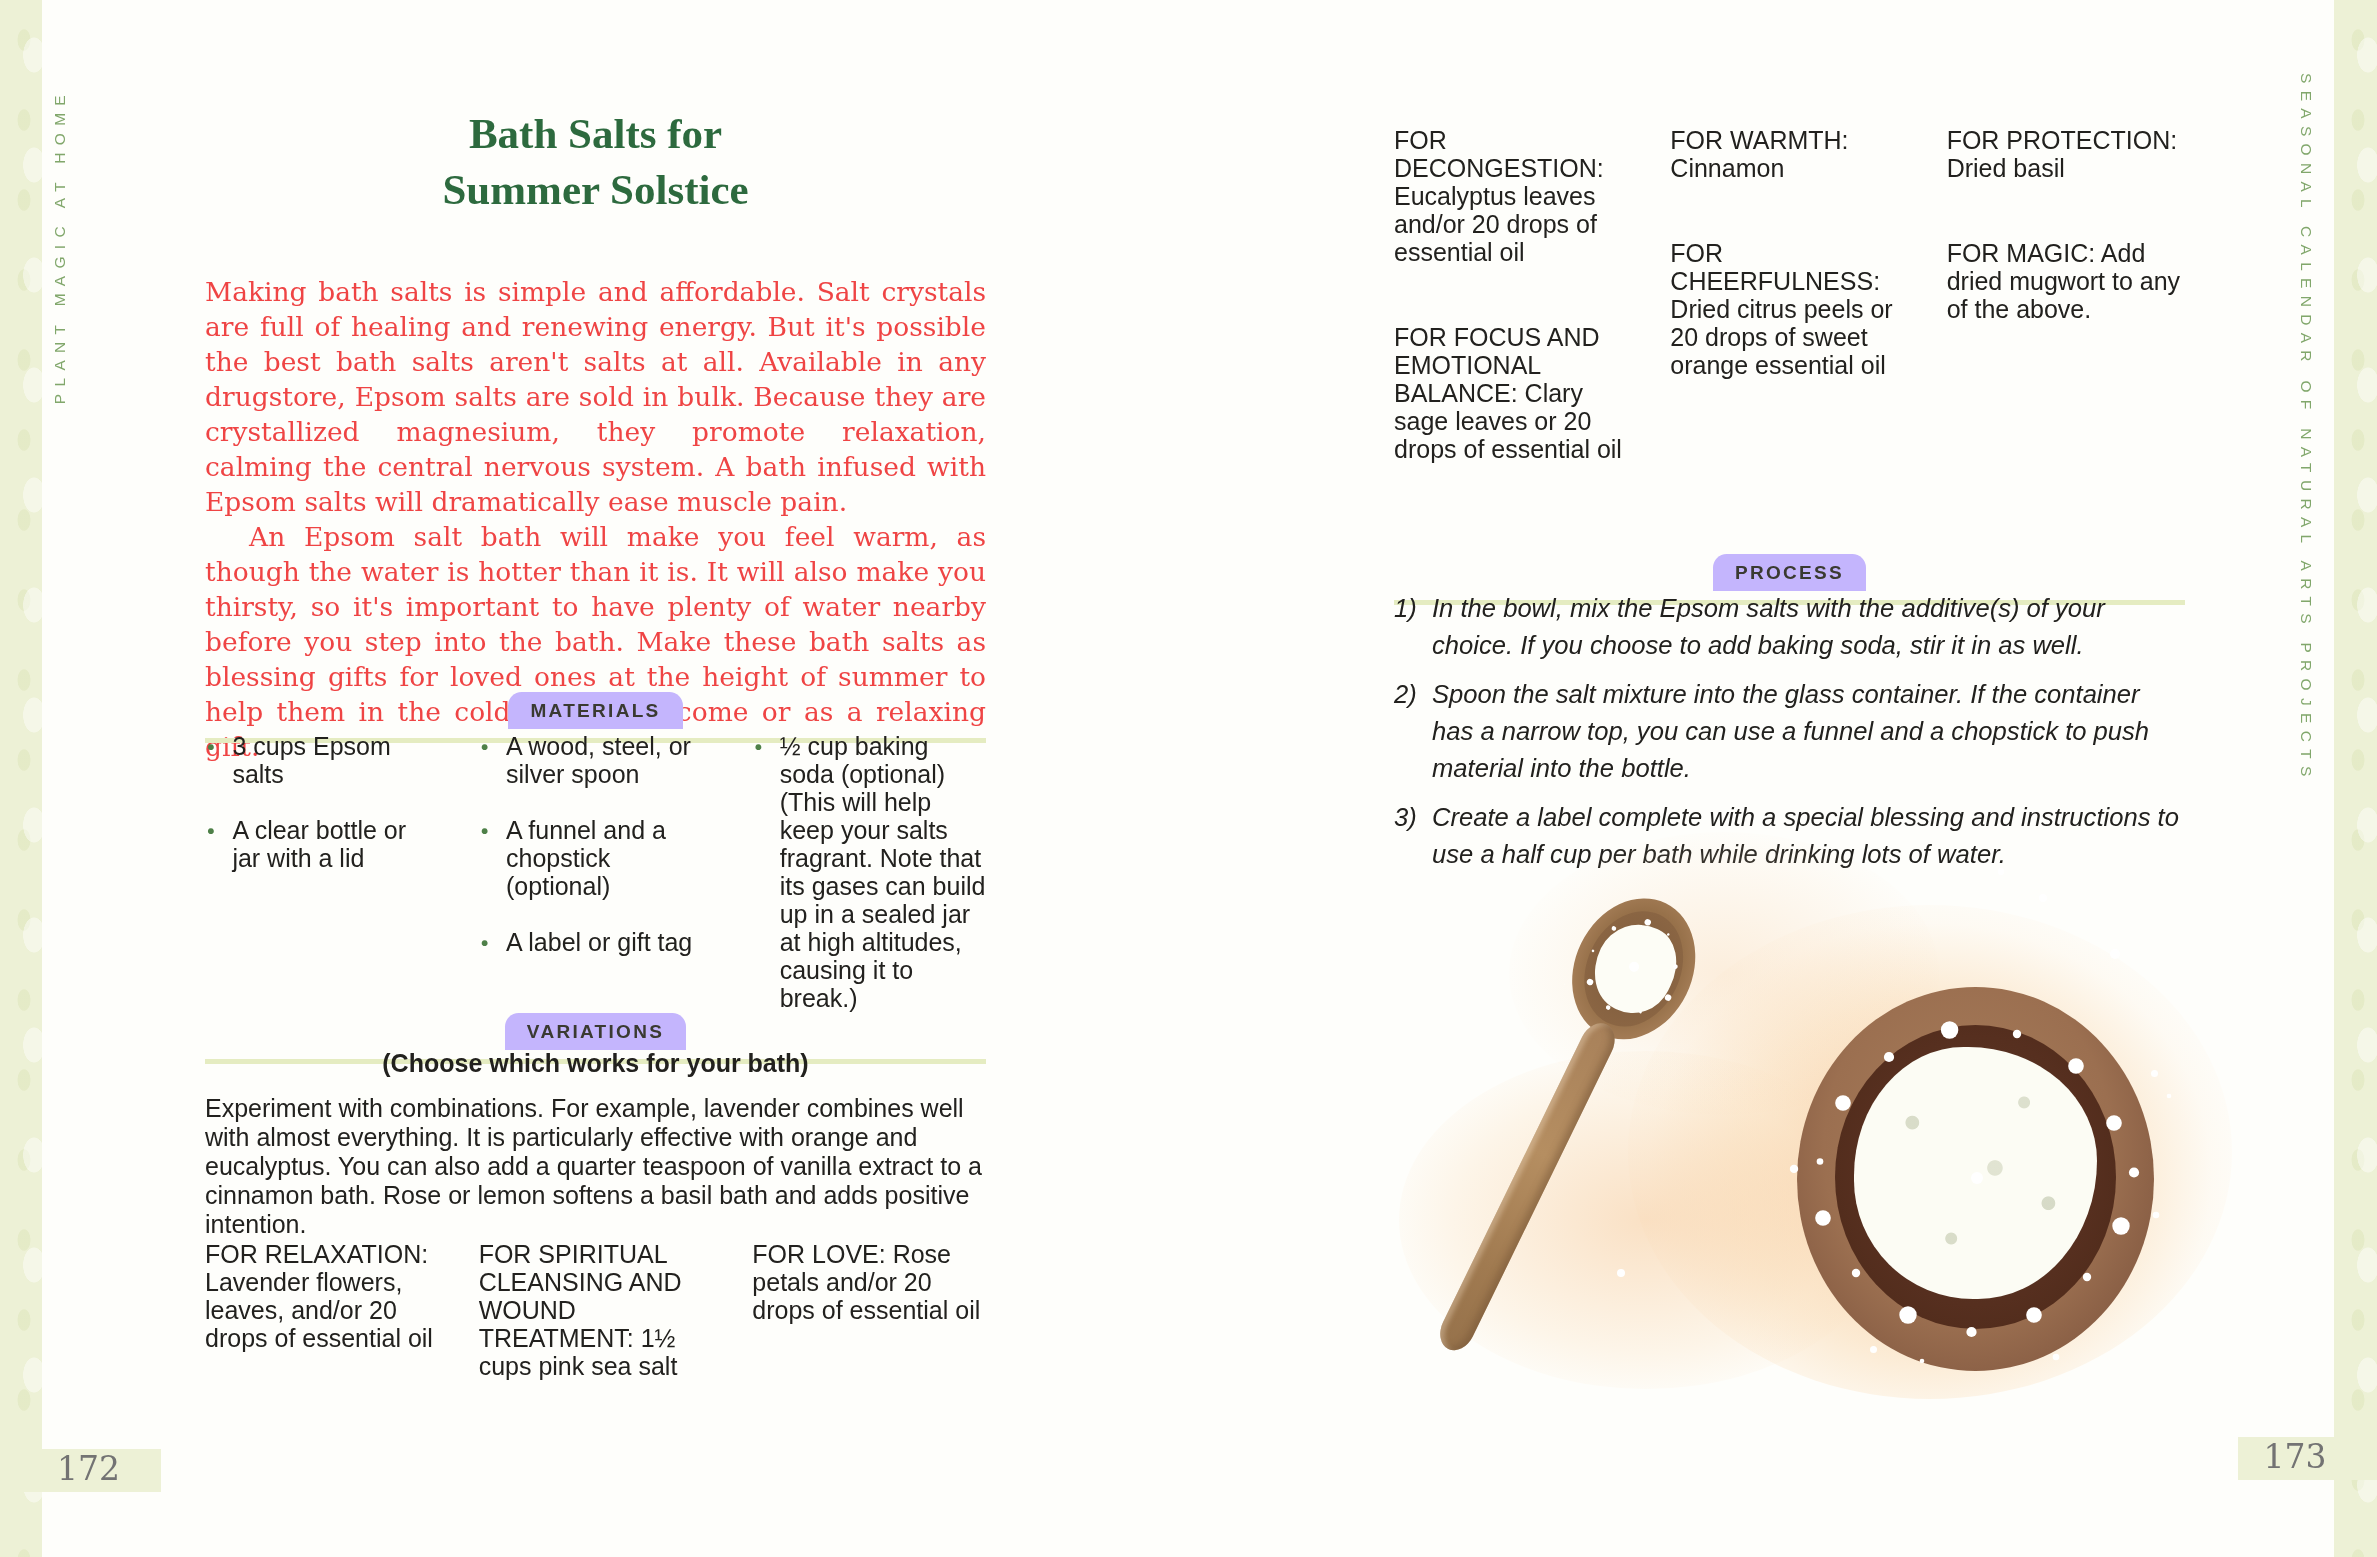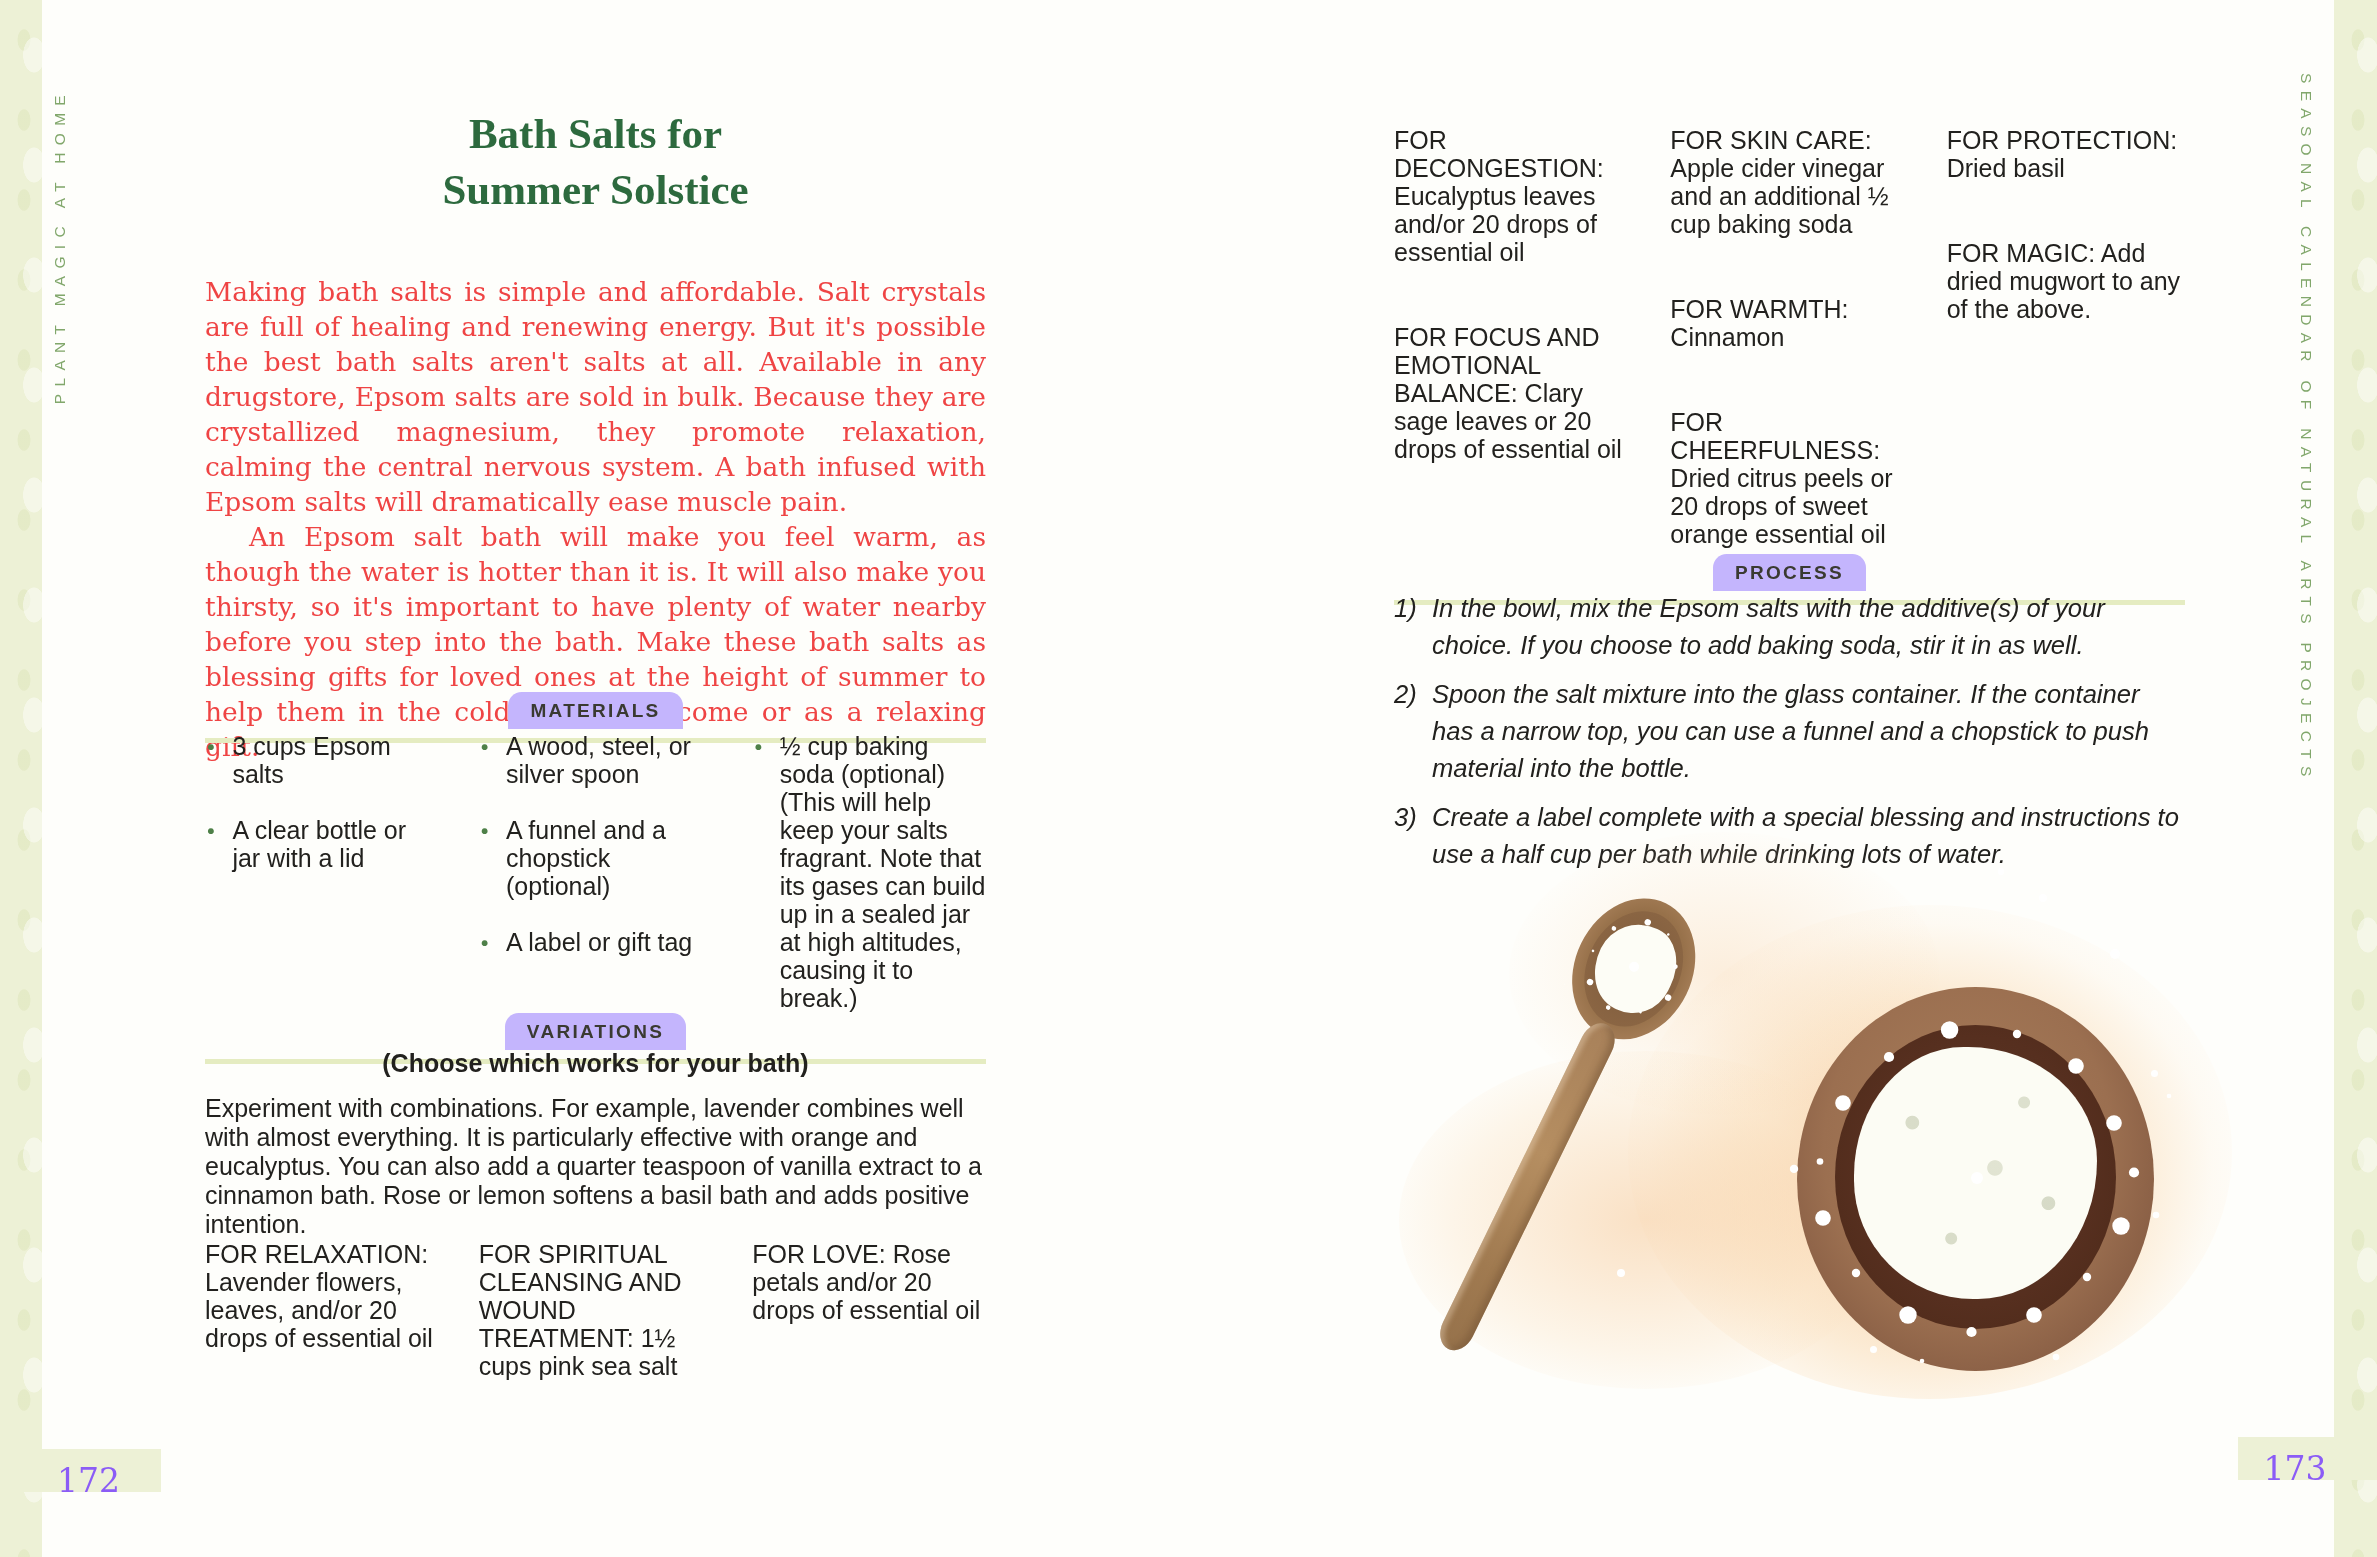--- a/index.html
+++ b/index.html
@@ -31,21 +31,21 @@
   }
   .spine-right {
     left:2297px; top:73px; writing-mode:vertical-rl;
   }
 
   
   .band { position:absolute; background:#edf1d6; z-index:3; }
   .band-left { left:0; top:1449px; width:161px; height:43px; }
   .band-right { left:2238px; top:1437px; width:140px; height:43px; }
   .folio {
-    position:absolute; top:12px; color:#8b5cf6; font:33px/40px "DejaVu Serif", serif;text-align:center;
+    position:absolute; top:0; color:#737373; font:33px/40px "DejaVu Serif", serif;text-align:center;
   }
   .band-left .folio { left:57px; }
   .band-right .folio { left:25.6px; }
 
   
   .page-left  { position:absolute; left:205px; top:0; width:781px; height:1180px; }
   .page-right { position:absolute; left:1394px; top:0; width:791px; height:1557px; }
 
   .title {
     position:absolute; top:106px; left:0; width:100%; margin:0;
@@ -275,21 +275,20 @@
   </main>
 
   <main class="page-right">
 
     <div class="top-cols">
       <div>
         <p>FOR DECONGESTION: Eucalyptus leaves and/or 20 drops of essential oil</p>
         <p>FOR FOCUS AND EMOTIONAL BALANCE: Clary sage leaves or 20 drops of essential oil</p>
       </div>
       <div>
-        <p>FOR SKIN CARE: Apple cider vinegar and an additional ½ cup baking soda</p>
         <p>FOR WARMTH: Cinnamon</p>
         <p>FOR CHEERFULNESS: Dried citrus peels or 20 drops of sweet orange essential oil</p>
       </div>
       <div>
         <p>FOR PROTECTION: Dried basil</p>
         <p>FOR MAGIC: Add dried mugwort to any of the above.</p>
       </div>
     </div>
 
     <div class="section-head process-head">

